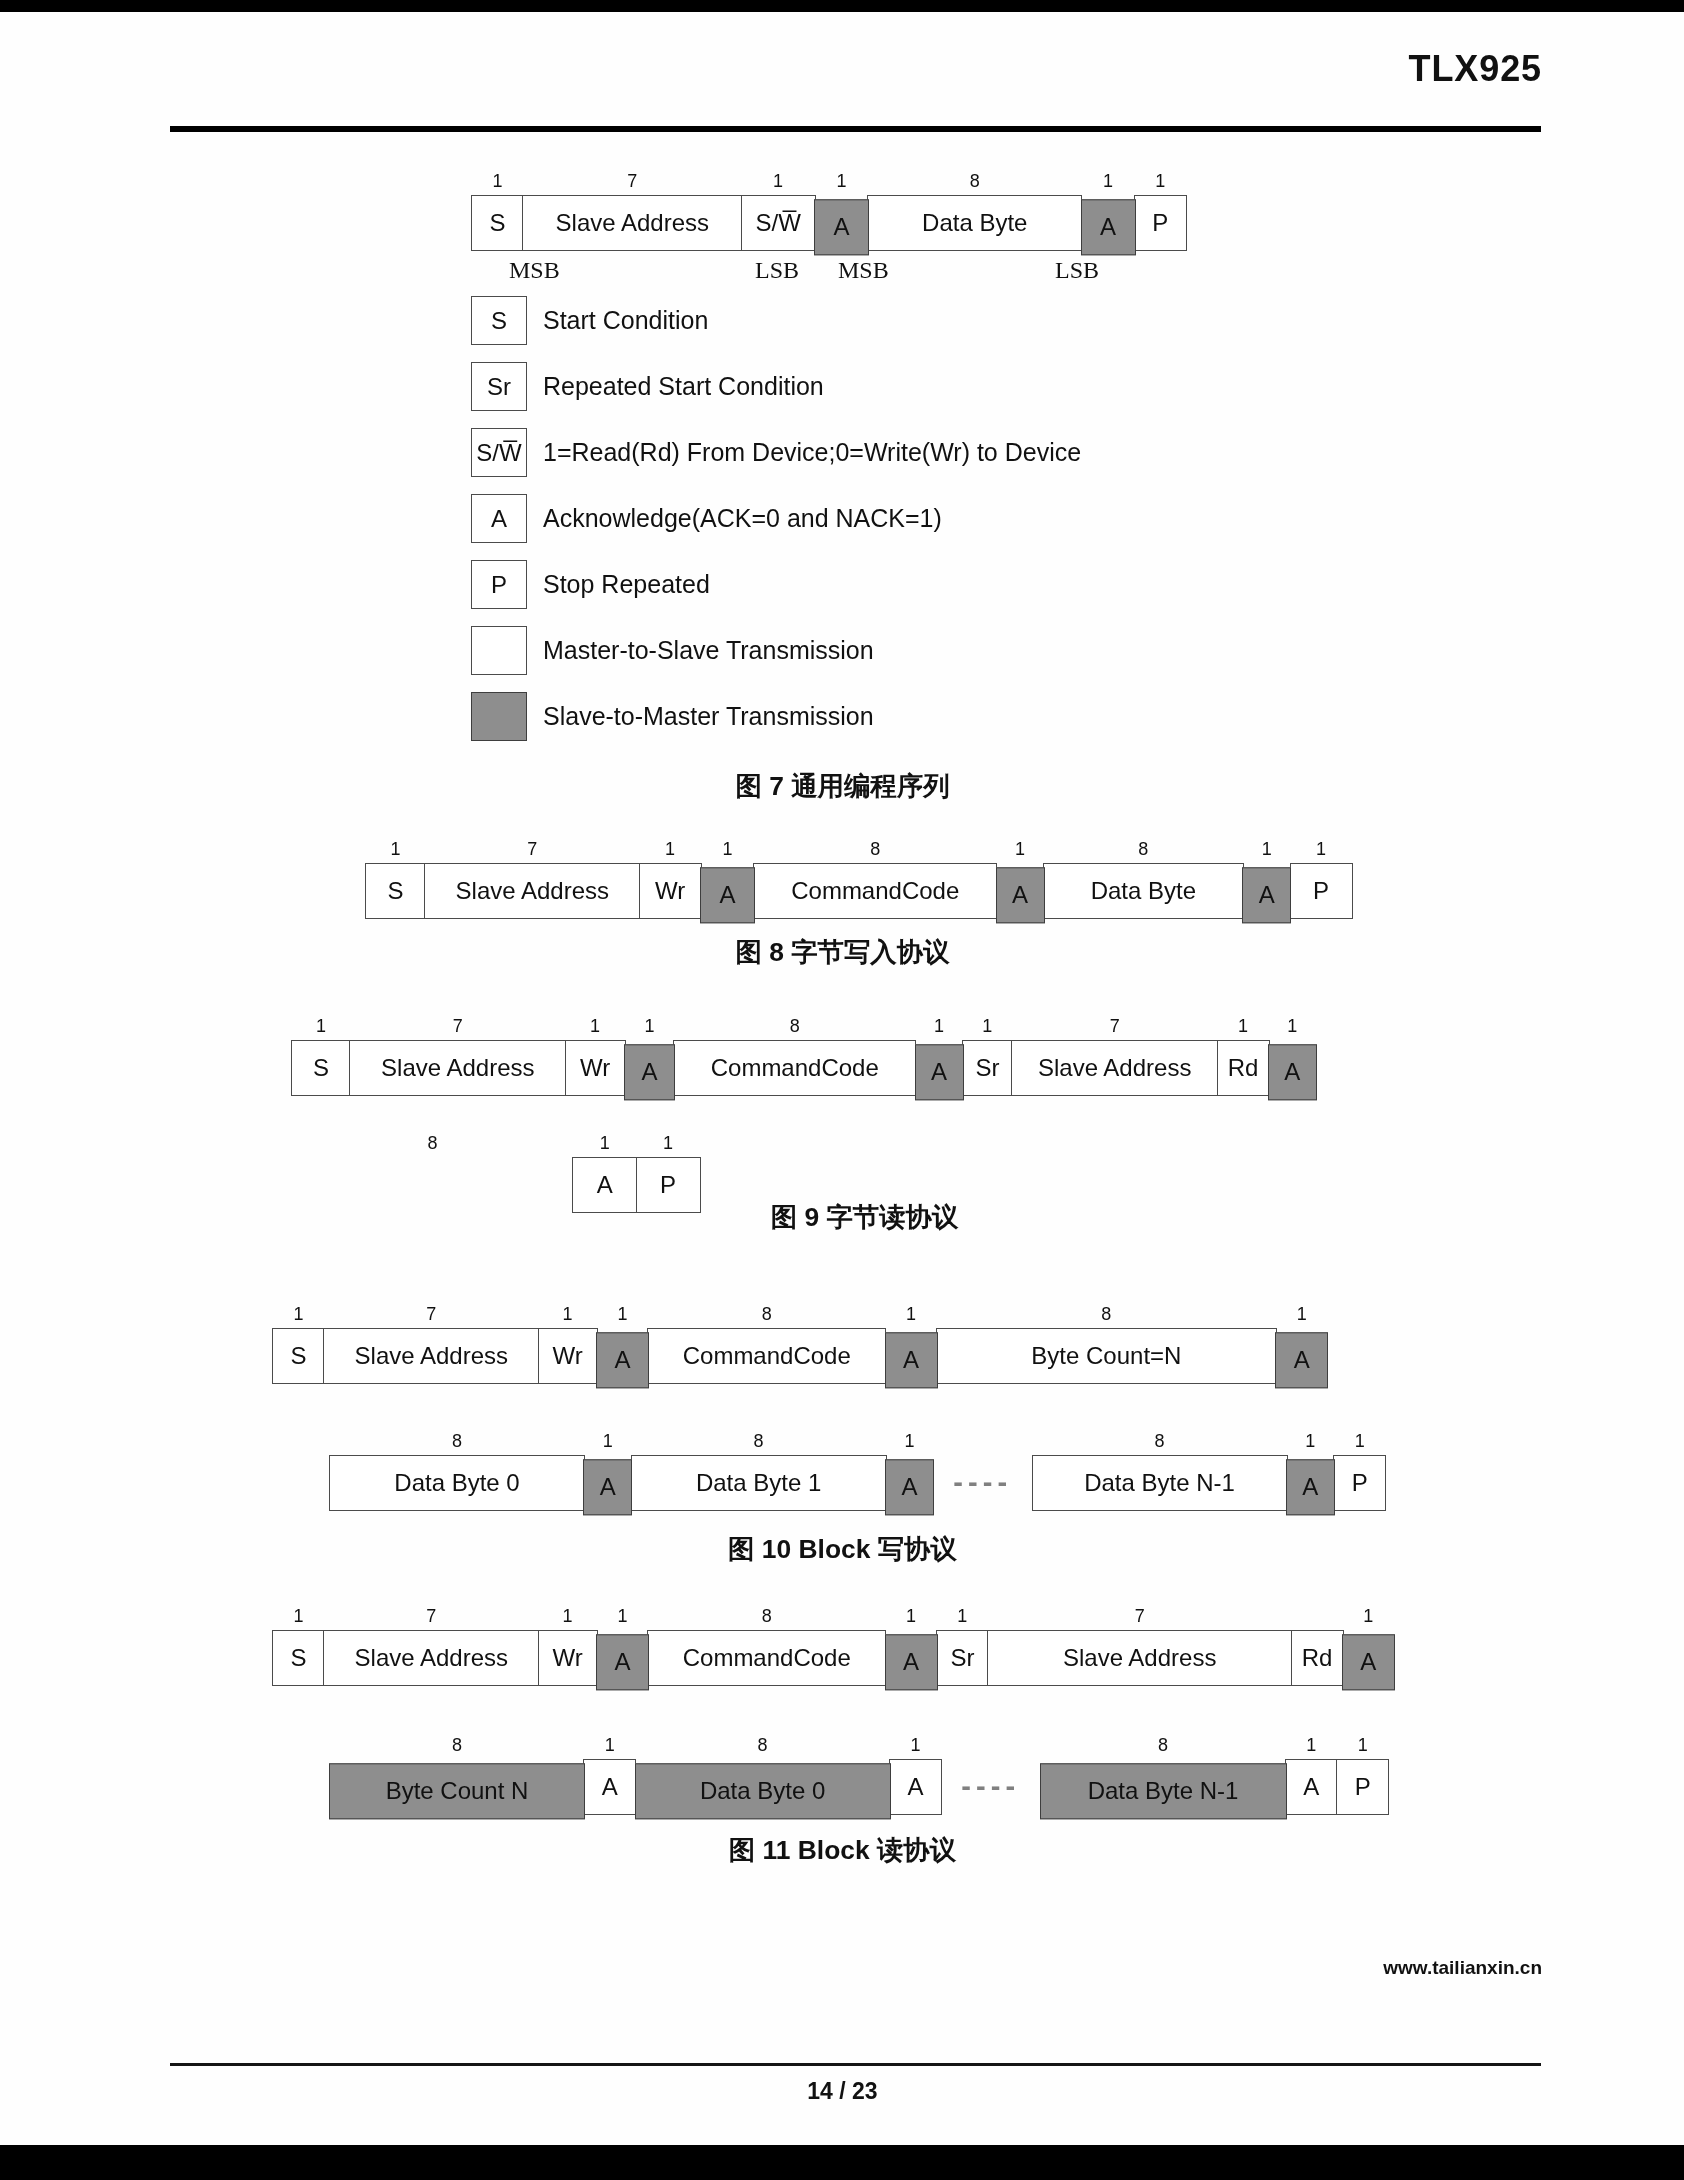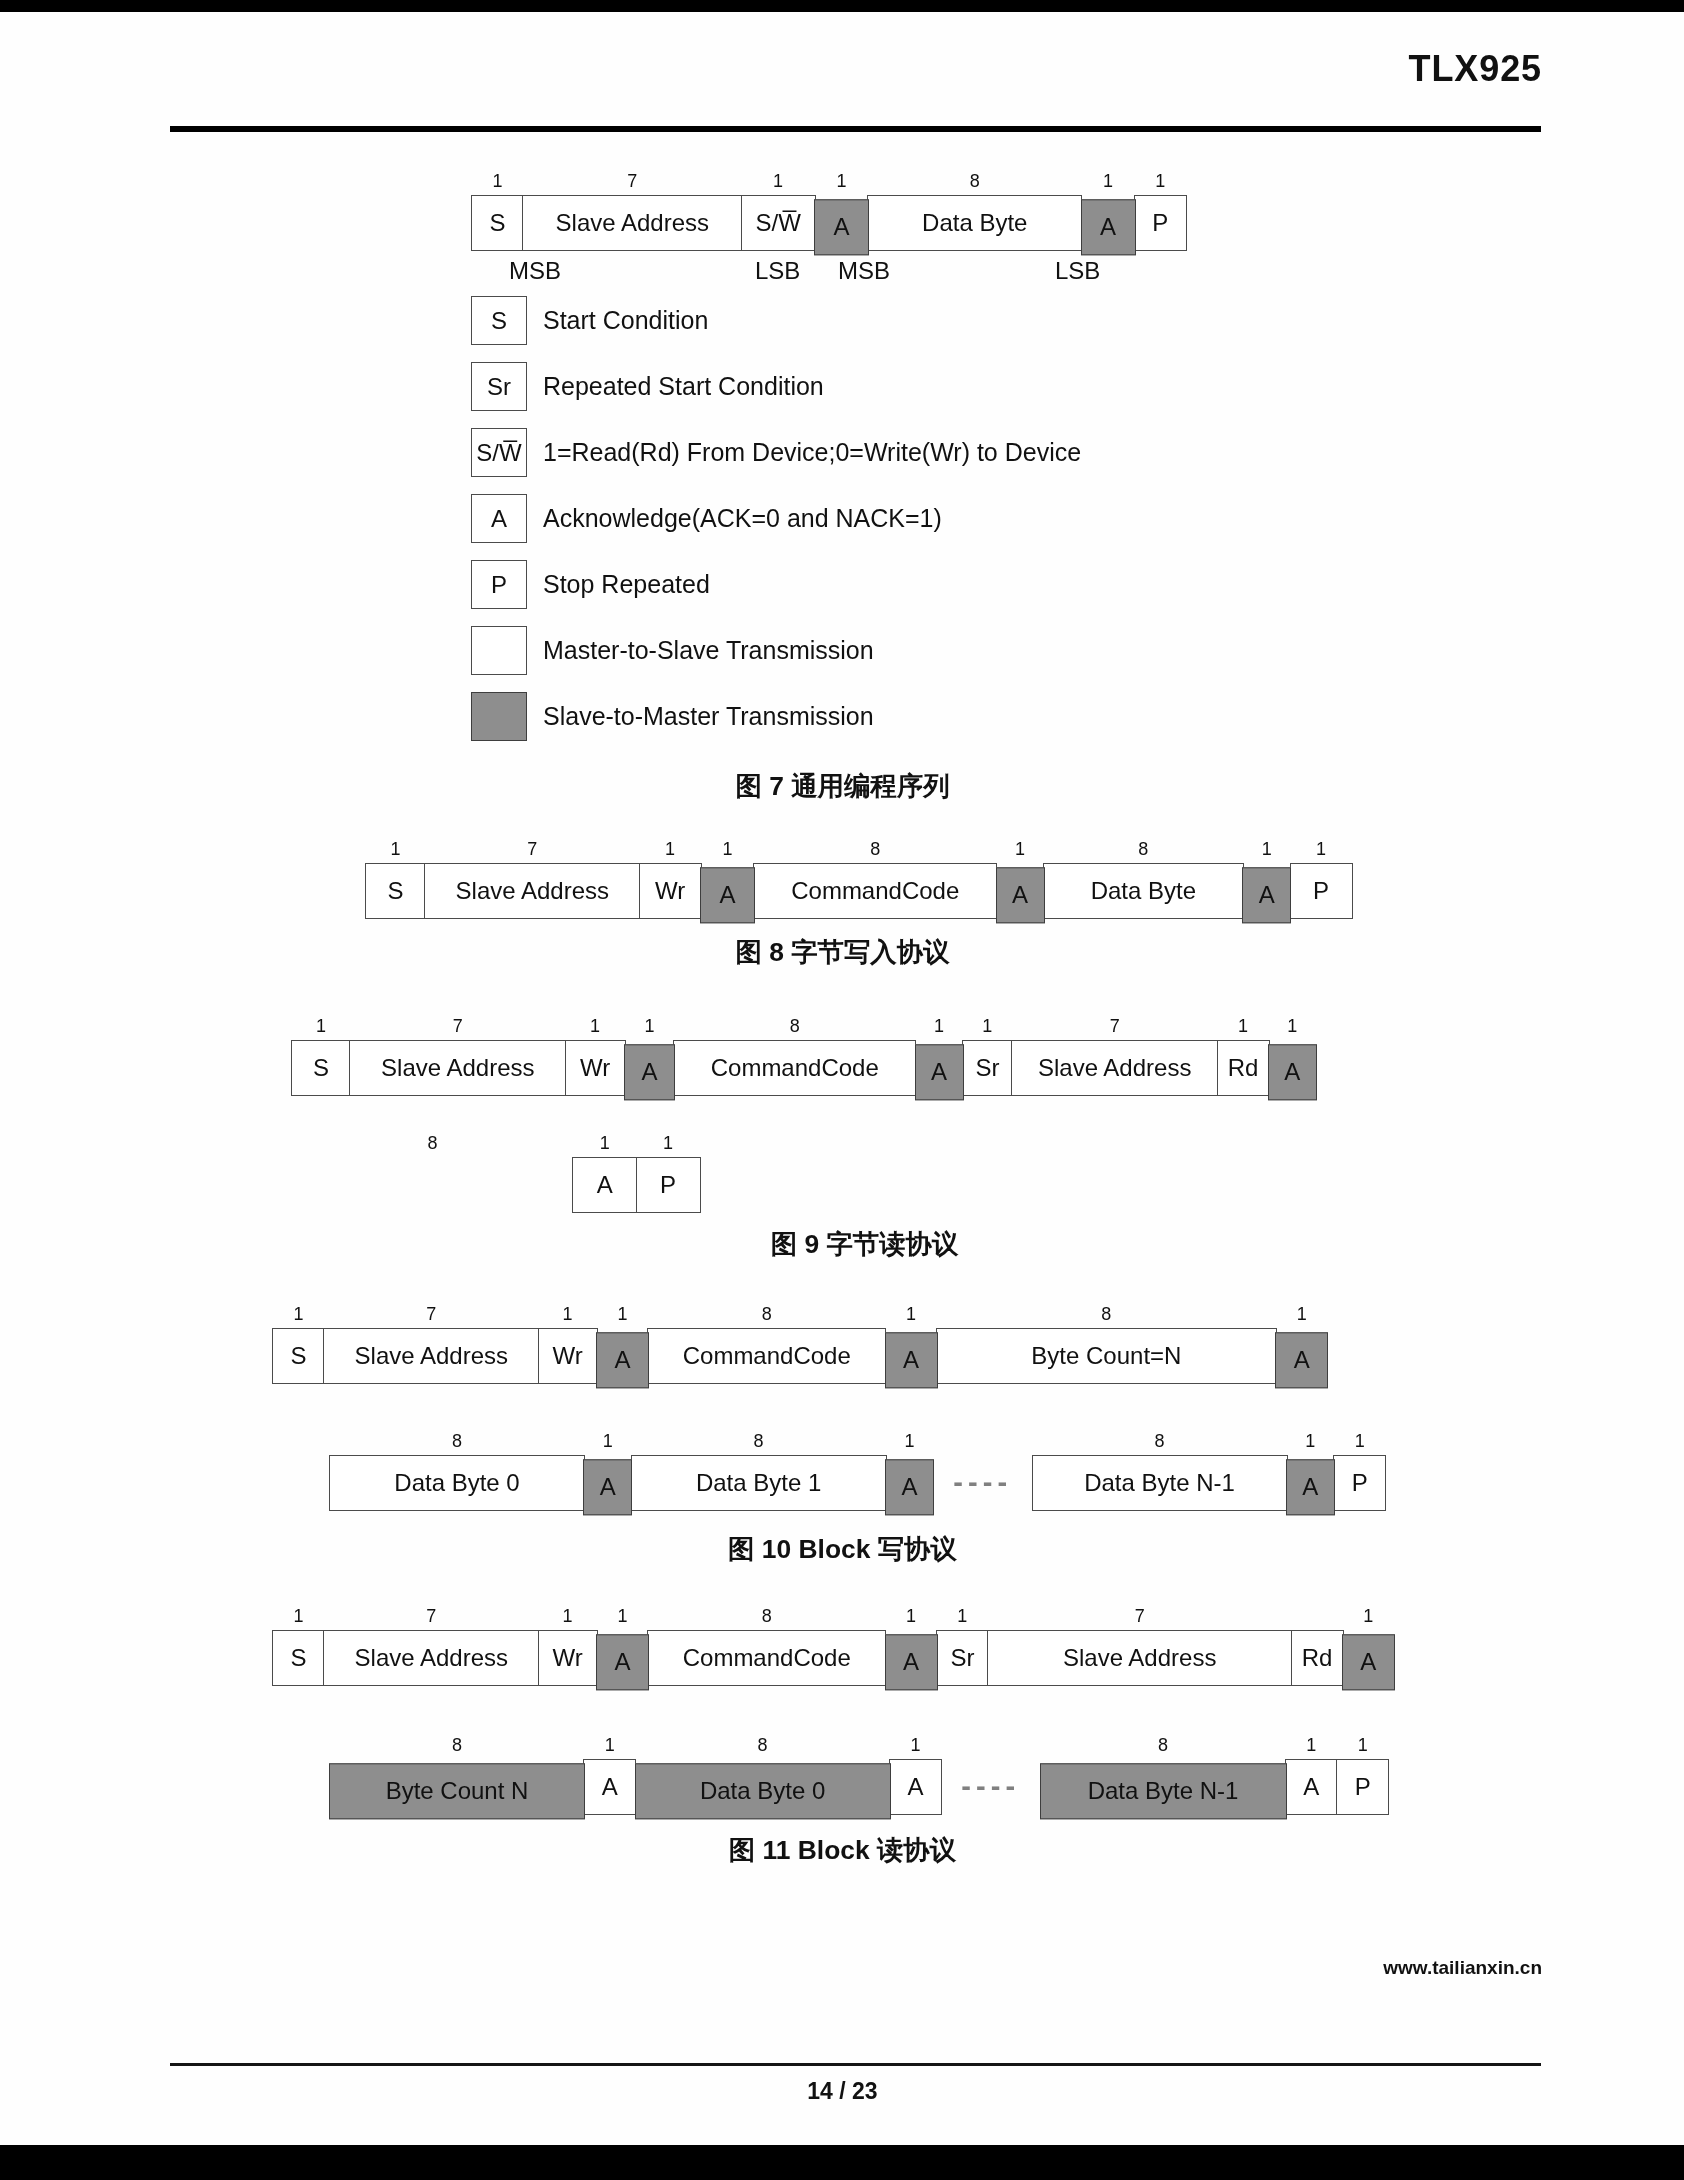--- a/index.html
+++ b/index.html
@@ -16,21 +16,21 @@
   .row { position:absolute; display:flex; align-items:flex-start; }
   .cell { flex:0 0 auto; }
   .cell + .cell { margin-left:-1.7px; }
   .bits { height:25.6px; line-height:24px; font-size:18px; text-align:center; color:#111; }
   .box { height:56px; border:1.7px solid #4b4b4b; background:#ffffff; display:flex; align-items:center;
          justify-content:center; font-size:24px; white-space:nowrap; }
   .box.slave { background:#8e8e8e; transform:translateY(4.3px); border-color:#3e3e3e; }
   .dash { height:56px; display:flex; align-items:center; justify-content:center; color:#808080;
           font-size:29px; font-weight:bold; letter-spacing:5.1px; }
 
-  .sublabel { position:absolute; font-size:24px; }
+  .sublabel { position:absolute; font-size:24px;font-family:Liberation Serif, serif; }
 
   .legend { position:absolute; left:471px; top:296px; display:flex; flex-direction:column; gap:17px; }
   .legend-item { display:flex; align-items:center; }
   .lbox { min-width:56px; height:49px; padding:0 4.3px; border:1.7px solid #4b4b4b; background:#ffffff;
           display:flex; align-items:center; justify-content:center; font-size:24px; }
   .lbox.slave { background:#8e8e8e; border-color:#3e3e3e; }
   .ltext { margin-left:16px; font-size:25px; white-space:nowrap; }
 
   .caption { position:absolute; left:0; width:100%; text-align:center; font-size:26.4px; font-weight:bold; }
 
@@ -204,21 +204,21 @@
       </div>
       <div class="cell" style="width: 65px;">
         <div class="bits">1</div>
         <div class="box master">A</div>
       </div>
       <div class="cell" style="width: 65px;">
         <div class="bits">1</div>
         <div class="box master">P</div>
       </div>
     </div>
-  <div class="caption" style="top:1227px;padding-left:44px;">图 9 字节读协议</div>
+  <div class="caption" style="top:1200px;padding-left:44px;">图 9 字节读协议</div>
 
   <div class="row" style="left:272px; top:1302px;">
       <div class="cell" style="width: 53px;">
         <div class="bits">1</div>
         <div class="box master">S</div>
       </div>
       <div class="cell" style="width: 216px;">
         <div class="bits">7</div>
         <div class="box master">Slave Address</div>
       </div>

